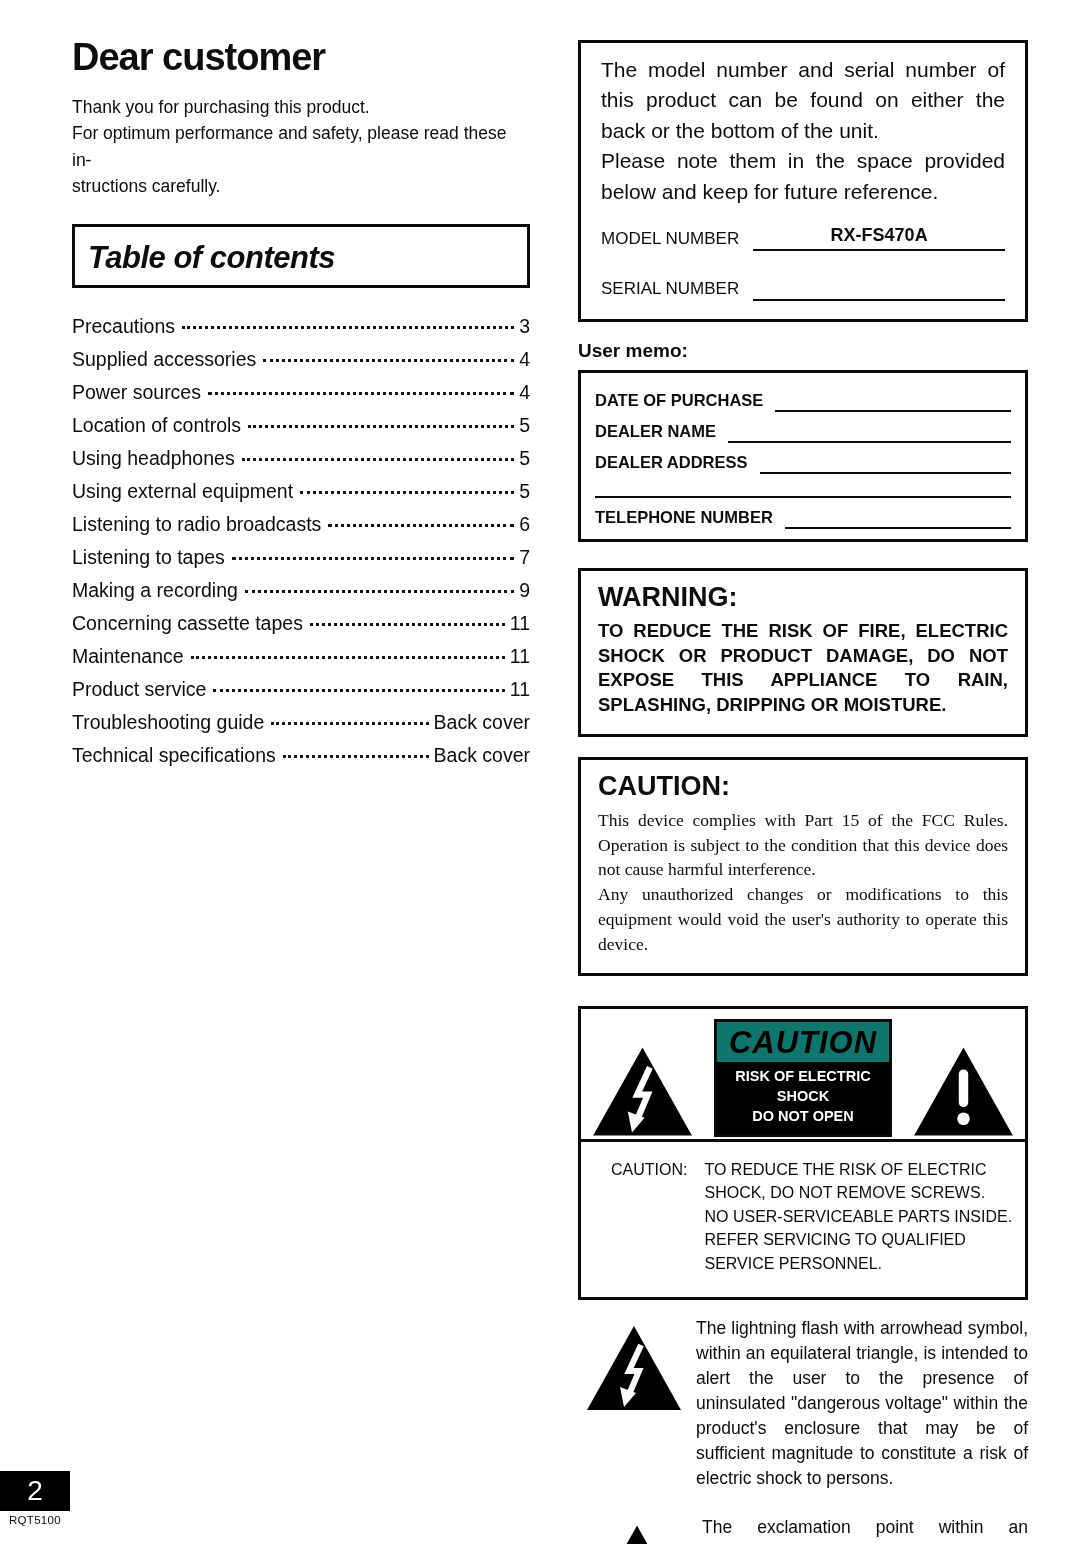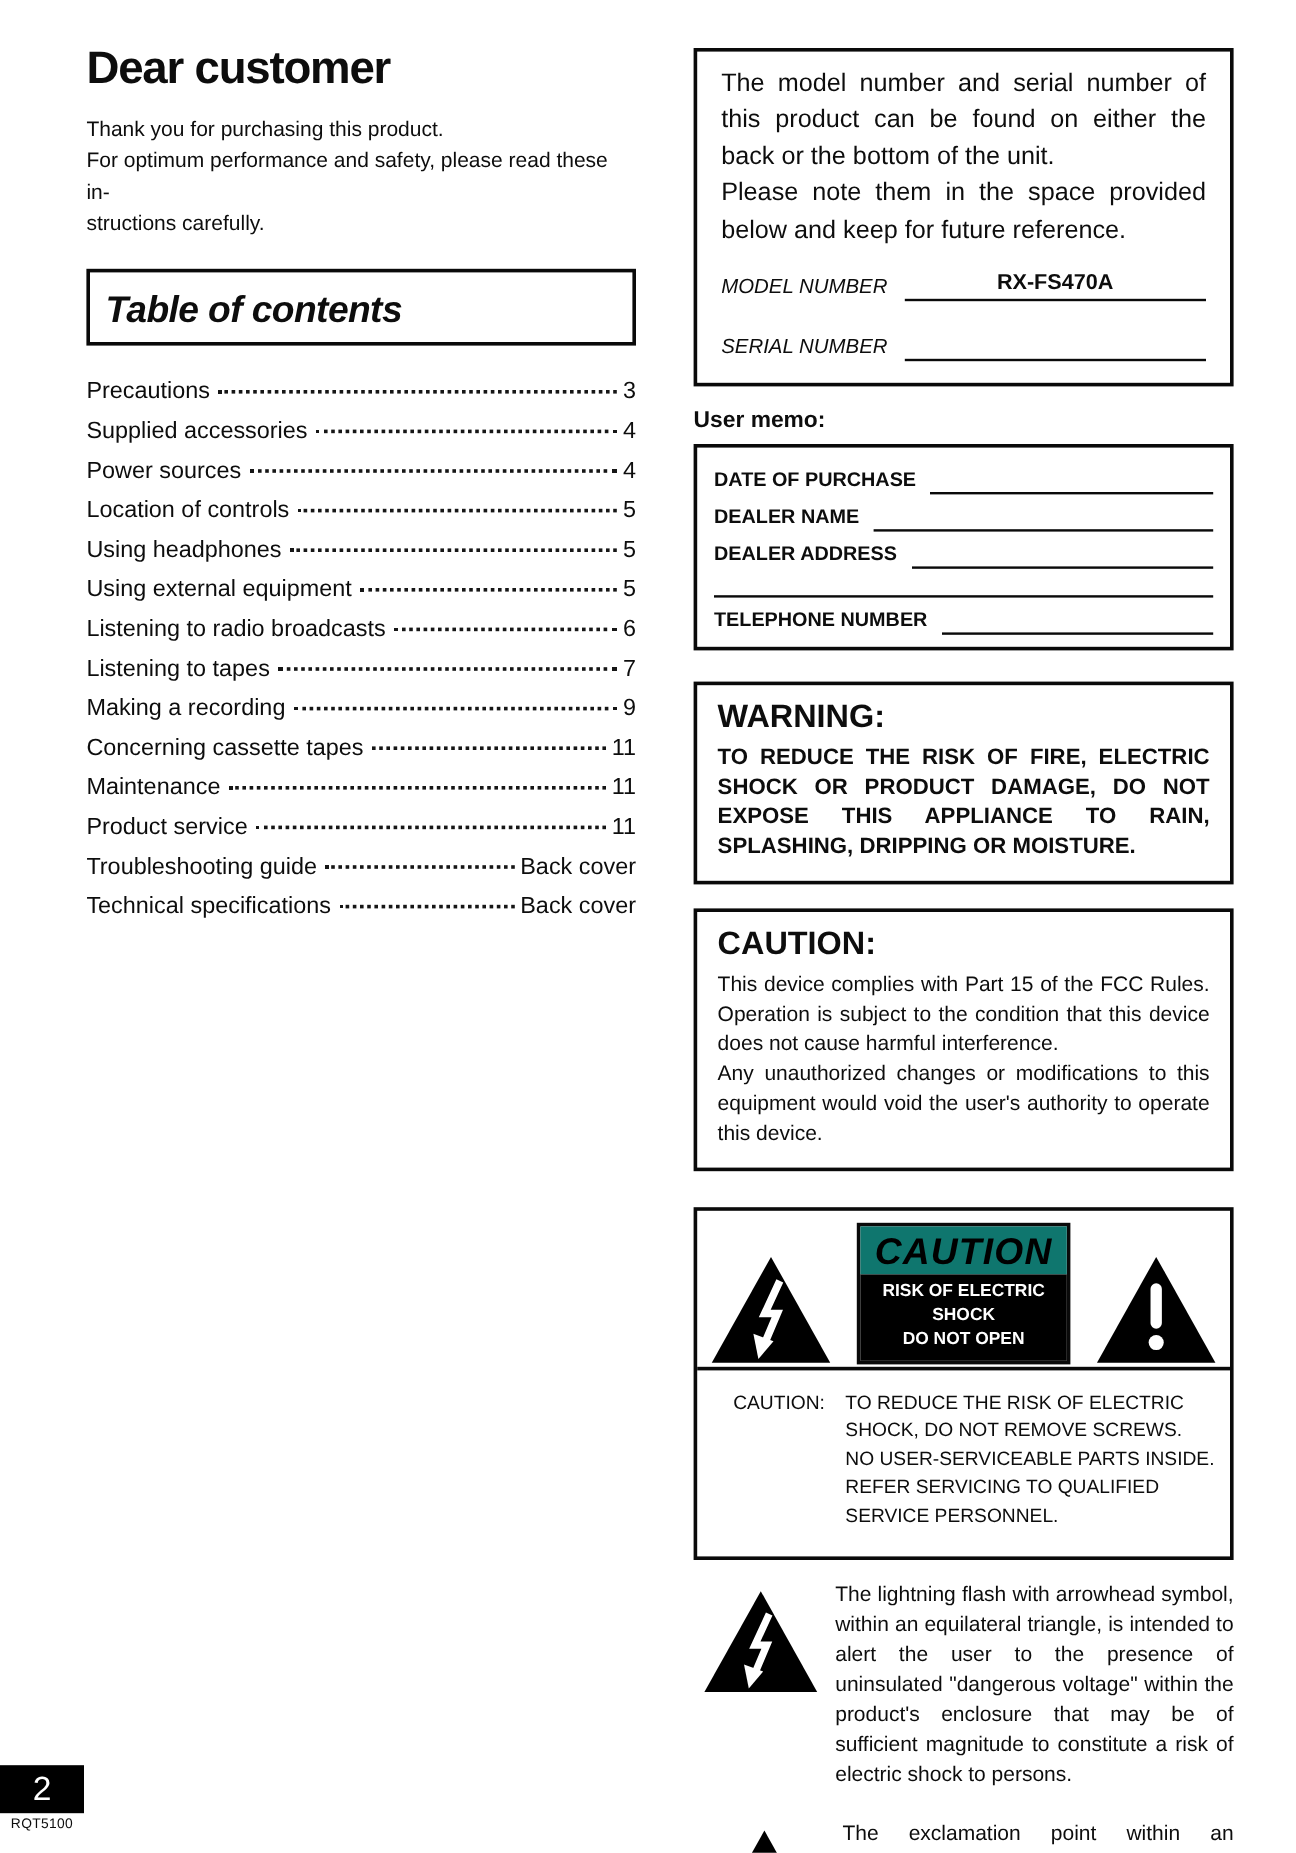--- a/index.html
+++ b/index.html
@@ -19,40 +19,40 @@
   .toc-dots{flex:1;border-bottom:3px dotted #161616;transform:translateY(-4px);margin:0 5px 0 7px;min-width:20px;}
   .toc-page{white-space:nowrap;}
 
   
   .col-right{position:absolute;left:578px;top:40px;width:450px;}
   .box{border:3px solid #0a0a0a;box-sizing:border-box;}
 
   .model-box{padding:12px 20px 18px;}
   .model-box p{margin:0;font-size:21px;line-height:1.45;text-align:justify;}
   .field-row{display:flex;align-items:flex-end;margin-top:14px;height:30px;}
-  .field-row .flabel{font-size:17px;white-space:nowrap;padding-bottom:2px;font-style:italic;}
+  .field-row .flabel{font-size:17px;white-space:nowrap;padding-bottom:2px;}
   .field-row .frule{flex:1;margin-left:14px;border-bottom:2.5px solid #0a0a0a;text-align:center;
                     font-weight:bold;font-size:18px;padding-bottom:2px;min-height:22px;}
   .row-serial{margin-top:20px;}
 
   .memo-heading{margin:18px 0 8px;font-size:19px;font-weight:bold;}
   .memo-box{padding:8px 14px 10px;}
   .memo-row{display:flex;align-items:flex-end;height:31px;}
   .memo-row .mlabel{font-size:16.5px;font-weight:bold;white-space:nowrap;padding-bottom:2px;text-align:center;}
   .memo-row .mrule{flex:1;margin-left:12px;border-bottom:2.5px solid #0a0a0a;min-height:20px;}
   .memo-row.full{height:24px;}
   .memo-row.full .mrule{margin-left:0;}
 
   .warning-box{margin-top:26px;padding:12px 17px 16px;}
   .warning-box h2{margin:0 0 6px;font-size:27px;line-height:1.1;}
   .warning-box .wbody{font-size:18.5px;font-weight:bold;line-height:1.34;text-align:justify;margin:0;}
 
   .caution-box{margin-top:20px;padding:12px 17px 16px;}
   .caution-box h2{margin:0 0 6px;font-size:27px;line-height:1.1;}
-  .caution-box p{margin:0;font-size:17.5px;line-height:1.42;text-align:justify;}
+  .caution-box p{margin:0;font-size:17.5px;line-height:1.42;text-align:justify;font-family:Liberation Serif, serif;}
 
   .shock-panel{margin-top:30px;}
   .shock-top{display:flex;justify-content:space-between;align-items:flex-end;
              padding:10px 9px 0;border-bottom:3px solid #0a0a0a;}
   .shock-label{width:172px;border:3px solid #0a0a0a;text-align:center;margin-bottom:2px;}
   .shock-label .word{background:#0f766e;color:#000;font-weight:bold;font-size:31px;line-height:1;
                      letter-spacing:1px;padding:5px 0 4px;font-style:italic;}
   .shock-label .risk{background:#000;color:#fff;font-weight:bold;font-size:14.5px;line-height:1.4;
                      padding:4px 2px 7px;}
   .shock-bottom{display:flex;padding:16px 8px 22px 30px;font-size:16px;line-height:1.47;}

